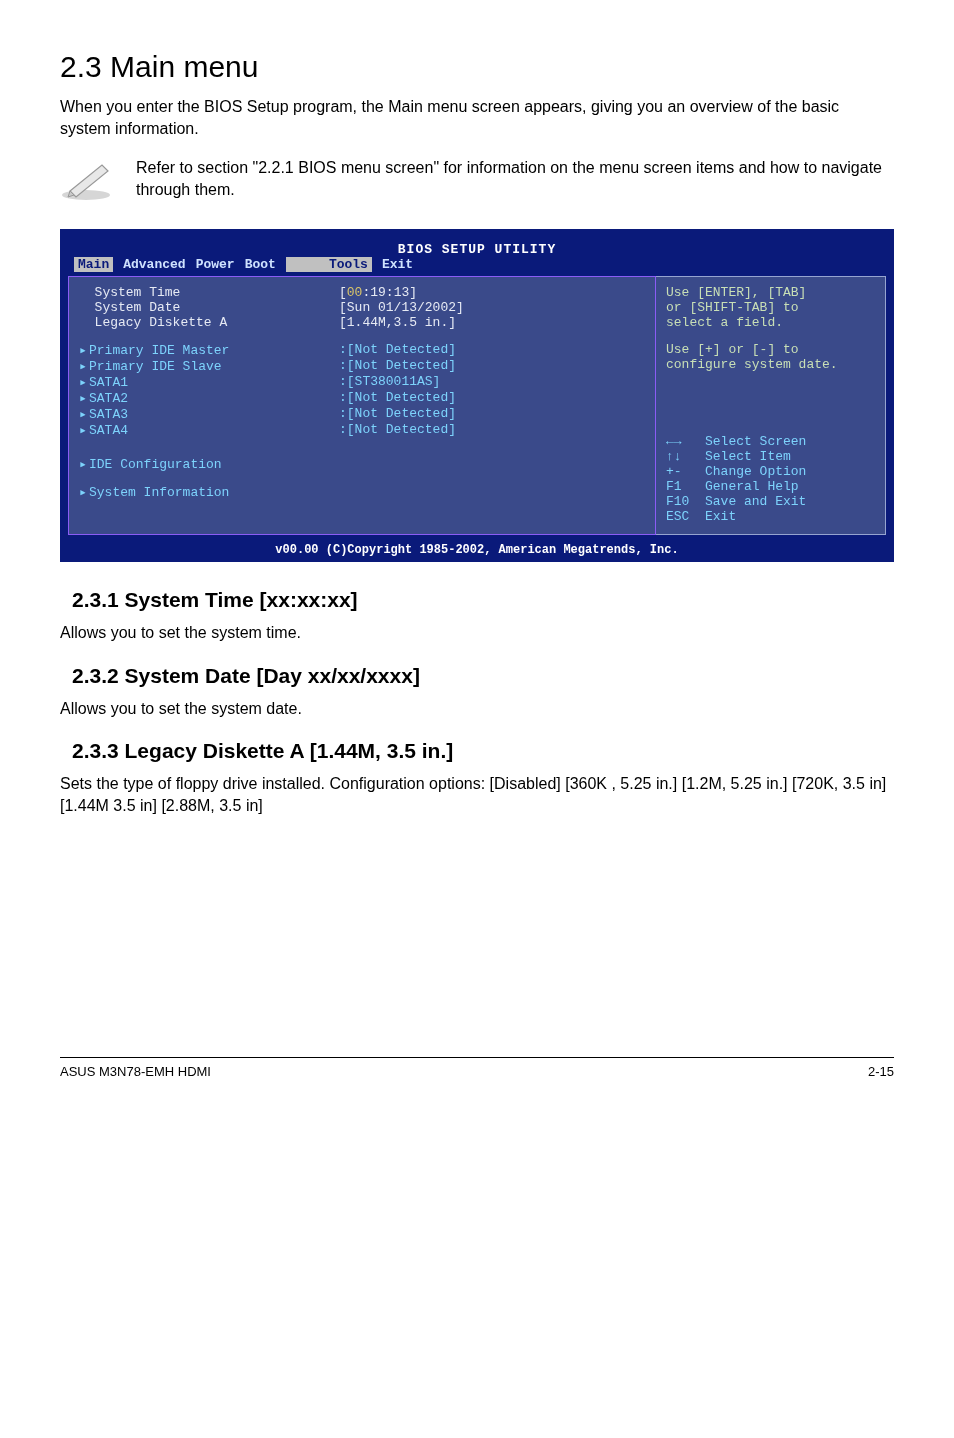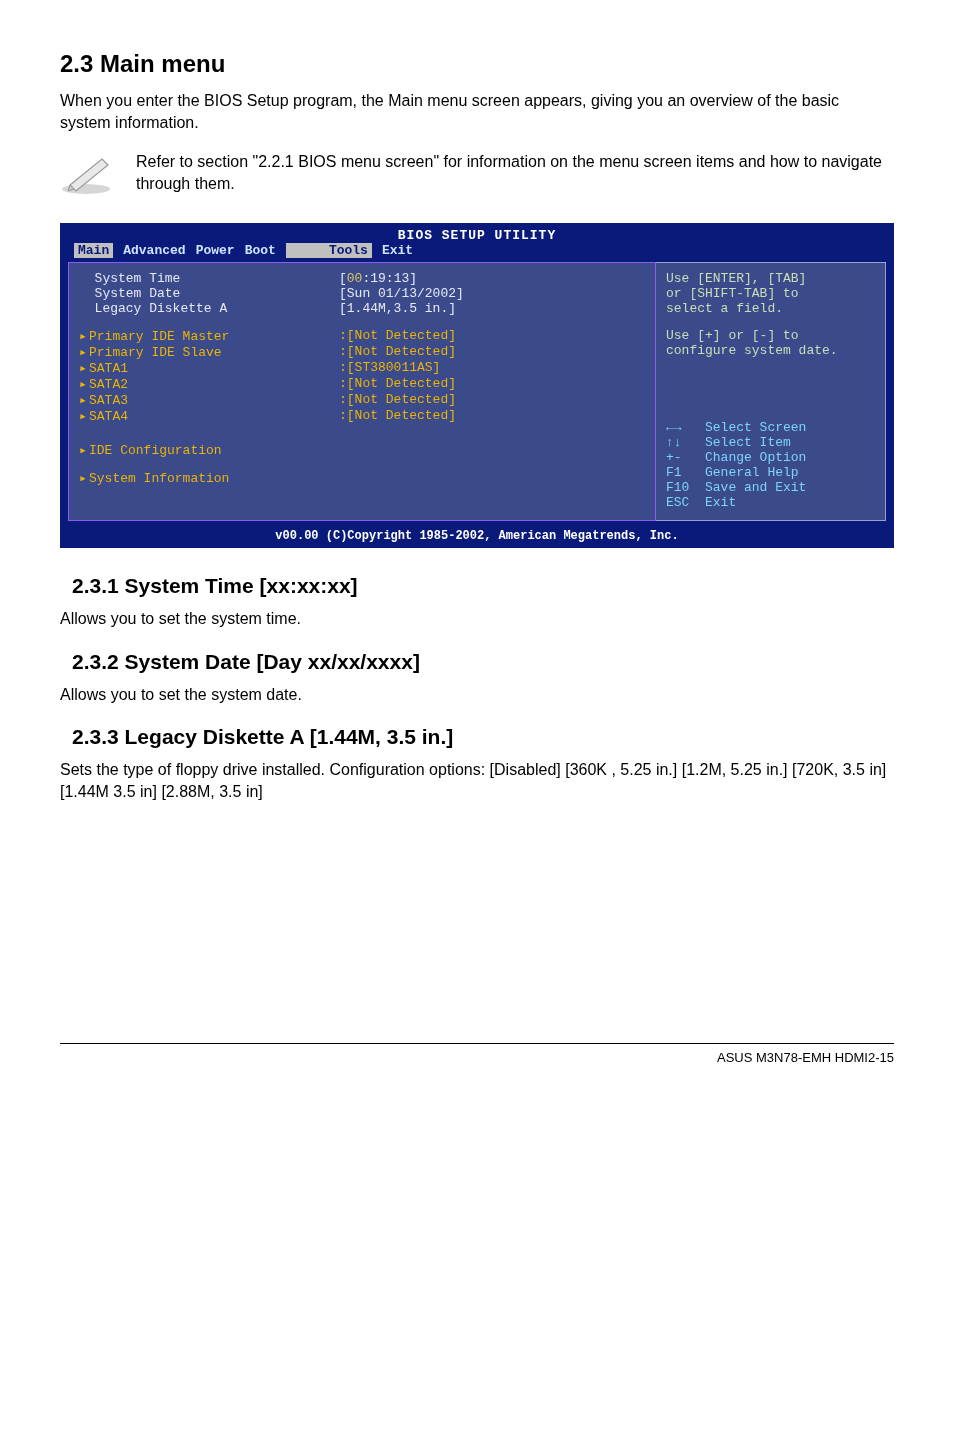--- a/index.html
+++ b/index.html
@@ -4,22 +4,22 @@
 <style>
   * { box-sizing: border-box; }
   body {
     font-family: Arial, Helvetica, sans-serif;
     margin: 0;
     padding: 50px 60px 30px 60px;
     color: #000;
     width: 954px;
   }
   h1.section-title {
-    font-size: 24px;
-    font-weight: bold;
+    font-size: 30px;
+    font-weight: normal;
     margin: 0 0 12px 0;
   }
   p.body-text {
     font-size: 16px;
     margin: 0 0 18px 0;
     line-height: 1.35;
   }
   .note-row {
     display: flex;
     align-items: flex-start;
@@ -43,20 +43,21 @@
     font-size: 13px;
     width: 100%;
     margin-bottom: 26px;
   }
   .bios .title-bar {
     color: #fff;
     text-align: center;
     font-weight: bold;
     padding: 3px 0 0 0;
     letter-spacing: 1px;
+    margin-top: 8px;
   }
   .bios .tabs {
     display: flex;
     gap: 10px;
     padding: 0 12px 4px 12px;
     color: #cfe2ff;
     font-weight: bold;
   }
   .bios .tabs .tab.active {
     background: #c0c0c0;
@@ -78,21 +79,21 @@
     background: #3a4a8a;
     border: 1px solid #96a4d0;
     border-left: none;
     padding: 8px 10px;
     color: #c8dfb6;
   }
   .bios-row { display: flex; }
   .bios-label { flex: 0 0 260px; white-space: pre; }
   .bios-value { flex: 1; white-space: pre; }
   .sel { color: #e6eaf4; }
-  .cyan { color: #eab308; }
+  .cyan { color: #7dd3fc; }
   .yellow { color: #d8c46a; }
   .help-line { white-space: pre; }
   .help-white { color: #7dd3fc; }
   .bios-footer {
     background: #0a1a7a;
     color: #fff;
     text-align: center;
     padding: 2px 0 3px 0;
     font-size: 12px;
     font-weight: bold;
@@ -104,21 +105,21 @@
     font-weight: bold;
     margin: 0 0 10px 12px;
   }
   .sub-block { margin-bottom: 20px; }
   .footer-wrap{
     position: relative;
     margin-top: 240px;
   }
   .footer-row{
     display:flex;
-    justify-content:flex-end;
+    justify-content:space-between;
     font-size:13px;
     padding-top:6px;
   }
 </style>
 </head>
 <body>
 
 <h1 class="section-title">2.3    Main menu</h1>
 
 <p class="body-text">When you enter the BIOS Setup program, the Main menu screen appears, giving you an overview of the basic system information.</p>

